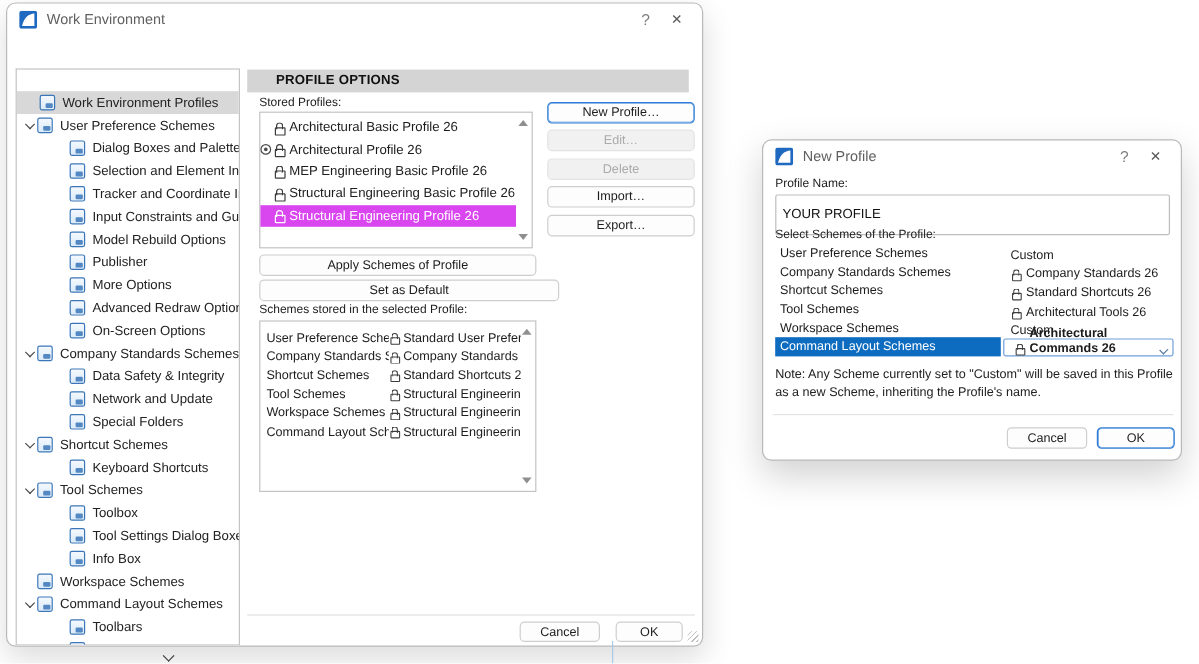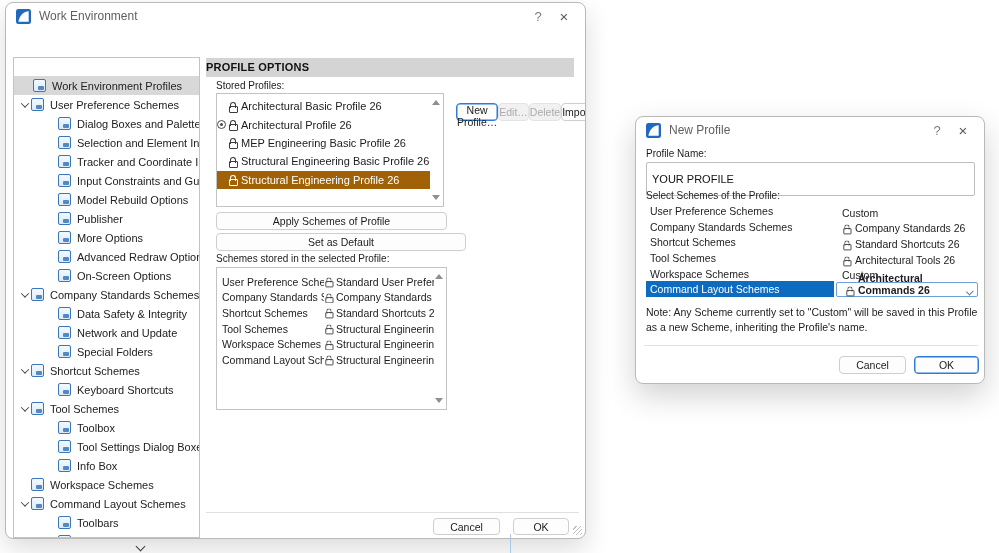--- a/index.html
+++ b/index.html
@@ -20,48 +20,48 @@
   .titem.selected { background:#d8d8d8; }
   .titem .expander { width:13px; display:flex; justify-content:center; flex:0 0 auto; }
   .titem.exp .expander::before { content:""; width:5px; height:5px; border-right:1.2px solid #4a4a4a; border-bottom:1.2px solid #4a4a4a; transform:rotate(45deg) translate(-1px,-1px); }
   .titem.lvl0 { padding-left:6px; }
   .titem.lvl1 { padding-left:4px; }
   .titem.lvl2 { padding-left:31px; }
   .tico { width:13px; height:13px; border:1px solid #3a76b8; border-radius:2px; background:linear-gradient(#f3f8fd,#dcebf9); position:relative; margin-right:6px; flex:0 0 auto; }
   .tico::after { content:""; position:absolute; right:1px; bottom:1px; width:6px; height:4px; background:#3a76b8; opacity:.85; border-radius:1px; }
 
   
-  .sect-header { position:absolute; left:200px; top:55px; width:368px; height:19px; background:#d4d4d4; font-size:11px; font-weight:bold; color:#111; line-height:19px; padding-left:0; letter-spacing:.2px; }
+  .sect-header { position:absolute; left:200px; top:55px; width:368px; height:19px; background:#d4d4d4; font-size:11px; font-weight:bold; color:#111; line-height:19px; padding-left:24px; letter-spacing:.2px; }
 
   .lbl { position:absolute; font-size:10px; color:#1c1c1c; }
 
   .listbox { position:absolute; border:1px solid #c3c3c3; background:#fff; }
   .arr { position:absolute; right:3px; width:0; height:0; border-left:4px solid transparent; border-right:4px solid transparent; }
   .arr.up { top:6px; border-bottom:5px solid #8f8f8f; }
   .arr.down { bottom:6px; border-top:5px solid #8f8f8f; }
 
   
   #stored-list { left:210px; top:90px; width:228px; height:114px; padding-top:3px; }
   .prow { height:18.4px; display:flex; align-items:center; font-size:11px; color:#1c1c1c; width:calc(100% - 13px); }
   .prow .gutter { width:11px; flex:0 0 auto; display:flex; justify-content:flex-end; }
-  .prow.selected { background:#a16207; color:#fff; }
+  .prow.selected { background:#d946ef; color:#fff; }
   .prow .plabel { margin-left:4px; white-space:nowrap; overflow:hidden; }
   .lock { position:relative; width:9px; height:11px; display:inline-block; flex:0 0 auto; color:#3c3c3c; }
   .prow.selected .lock { color:#fff; }
   .lock::before { content:""; position:absolute; left:1px; top:5px; width:7px; height:5px; border:1px solid currentColor; border-radius:1px; }
   .lock::after { content:""; position:absolute; left:2px; top:1px; width:4px; height:5px; border:1px solid currentColor; border-bottom:none; border-radius:3px 3px 0 0; }
   .defmark { width:9px; height:9px; border:1.5px solid #4a4a4a; border-radius:50%; position:relative; margin-right:2px; display:none; }
   .defmark::after { content:""; position:absolute; left:2px; top:2px; width:3px; height:3px; border-radius:50%; background:#4a4a4a; }
   .prow.hasdefault .defmark { display:inline-block; }
 
   
   .btn { background:#fdfdfd; border:1px solid #cecece; border-radius:4px; font-size:10.5px; color:#1c1c1c; text-align:center; font-family:inherit; }
   .btn.focused { border:1px solid #2e7cd6; box-shadow:0 0 0 .5px #2e7cd6 inset; }
   .btn.disabled { background:#f1f1f1; border-color:#e3e3e3; color:#ababab; }
-  .side-btns { position:absolute; left:450px; top:100px; width:123px; display:flex; flex-direction:row; }
+  .side-btns { position:absolute; left:450px; top:82px; width:123px; display:flex; flex-direction:column; }
   .side-btns .btn { height:18px; margin-bottom:5.4px; }
 
   #apply-btn { position:absolute; left:210px; top:209px; width:231px; height:17.5px; }
   #default-btn { position:absolute; left:210px; top:230px; width:250px; height:17.5px; }
 
   
   #schemes-list { left:210px; top:264px; width:231px; height:143px; padding-top:6px; }
   .srow { height:15.6px; display:flex; align-items:center; font-size:10.5px; color:#1c1c1c; padding-left:5px; width:calc(100% - 12px); }
   .srow .s-type { width:102px; flex:0 0 auto; white-space:nowrap; overflow:hidden; }
   .srow .s-val { display:flex; align-items:center; gap:3px; white-space:nowrap; overflow:hidden; }

